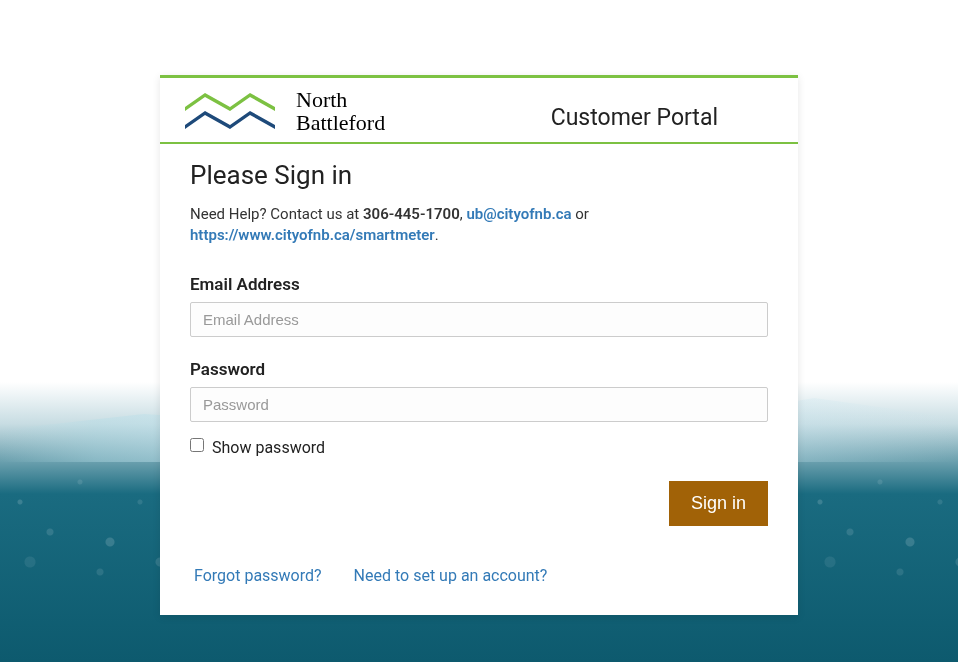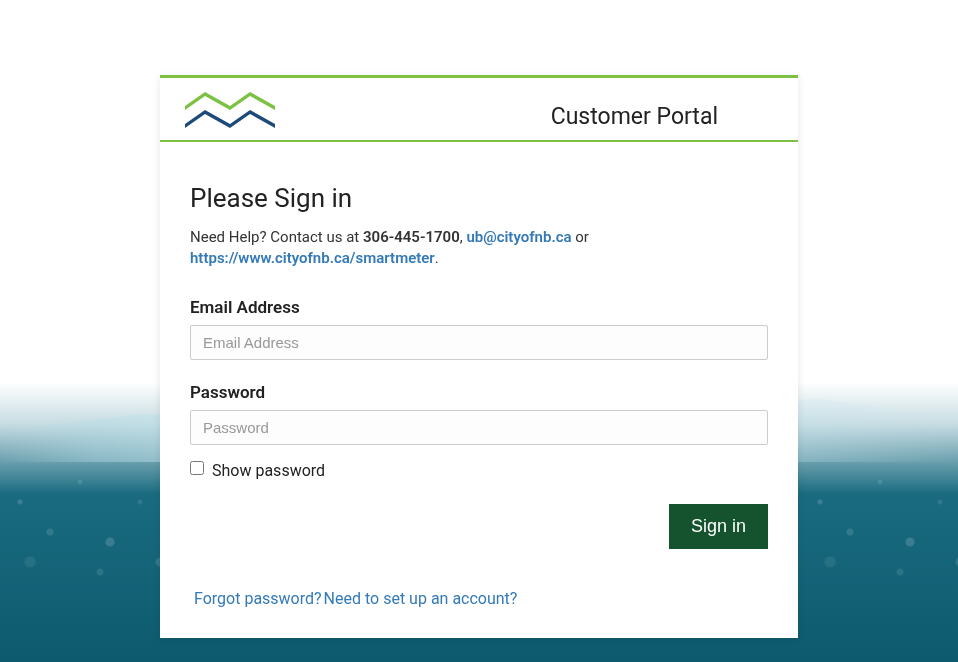--- a/index.html
+++ b/index.html
@@ -110,21 +110,21 @@
     .portal-title {
       font-size: 23px;
       font-weight: 400;
       color: #222222;
       margin-left: auto;
       margin-right: 60px;
       margin-top: 12px;
     }
     
     .card-body {
-      padding: 41px 30px 30px;
+      padding: 16px 30px 30px;
     }
     
     .signin-title {
       font-size: 26px;
       font-weight: 400;
       color: #222222;
       margin-bottom: 14px;
     }
     
     .help-text {
@@ -184,31 +184,31 @@
       color: #222222;
     }
     
     .button-row {
       display: flex;
       justify-content: flex-end;
       margin-bottom: 40px;
     }
     
     .signin-btn {
-      background: #14532d;
+      background: #a16207;
       color: #ffffff;
       border: none;
       padding: 12px 22px;
       font-size: 18px;
       cursor: pointer;
     }
     
     .links-row {
       display: flex;
-      gap: 2px;
+      gap: 32px;
       padding-left: 4px;
     }
     
     .links-row a {
       color: #337ab7;
       font-size: 16px;
       text-decoration: none;
     }
   </style>
 </head>
@@ -218,20 +218,24 @@
 <div class="bg-water-surface"></div>
 
 <div class="card">
 
   <div class="card-header">
     <div class="logo-wrap">
       <svg class="logo-mark" viewBox="0 0 100 44">
         <path d="M 5 18 L 25 4 L 50 18 L 70 4 L 95 18 L 95 22 L 70 8 L 50 22 L 25 8 L 5 22 Z" fill="#7cc142"></path>
         <path d="M 5 36 L 25 22 L 50 36 L 70 22 L 95 36 L 95 40 L 70 26 L 50 40 L 25 26 L 5 40 Z" fill="#1e4a7a"></path>
       </svg>
+      <div class="logo-text">
+        <div>North</div>
+        <div>Battleford</div>
+      </div>
     </div>
     <div class="portal-title">Customer Portal</div>
   </div>
 
   <div class="card-body">
     
     <h1 class="signin-title">Please Sign in</h1>
     
     <p class="help-text">
       <span>Need Help? Contact us at </span><span class="phone">306-445-1700</span><span>, </span><a href="#">ub@cityofnb.ca</a><span> or </span><a href="#">https://www.cityofnb.ca/smartmeter</a><span>.</span>

